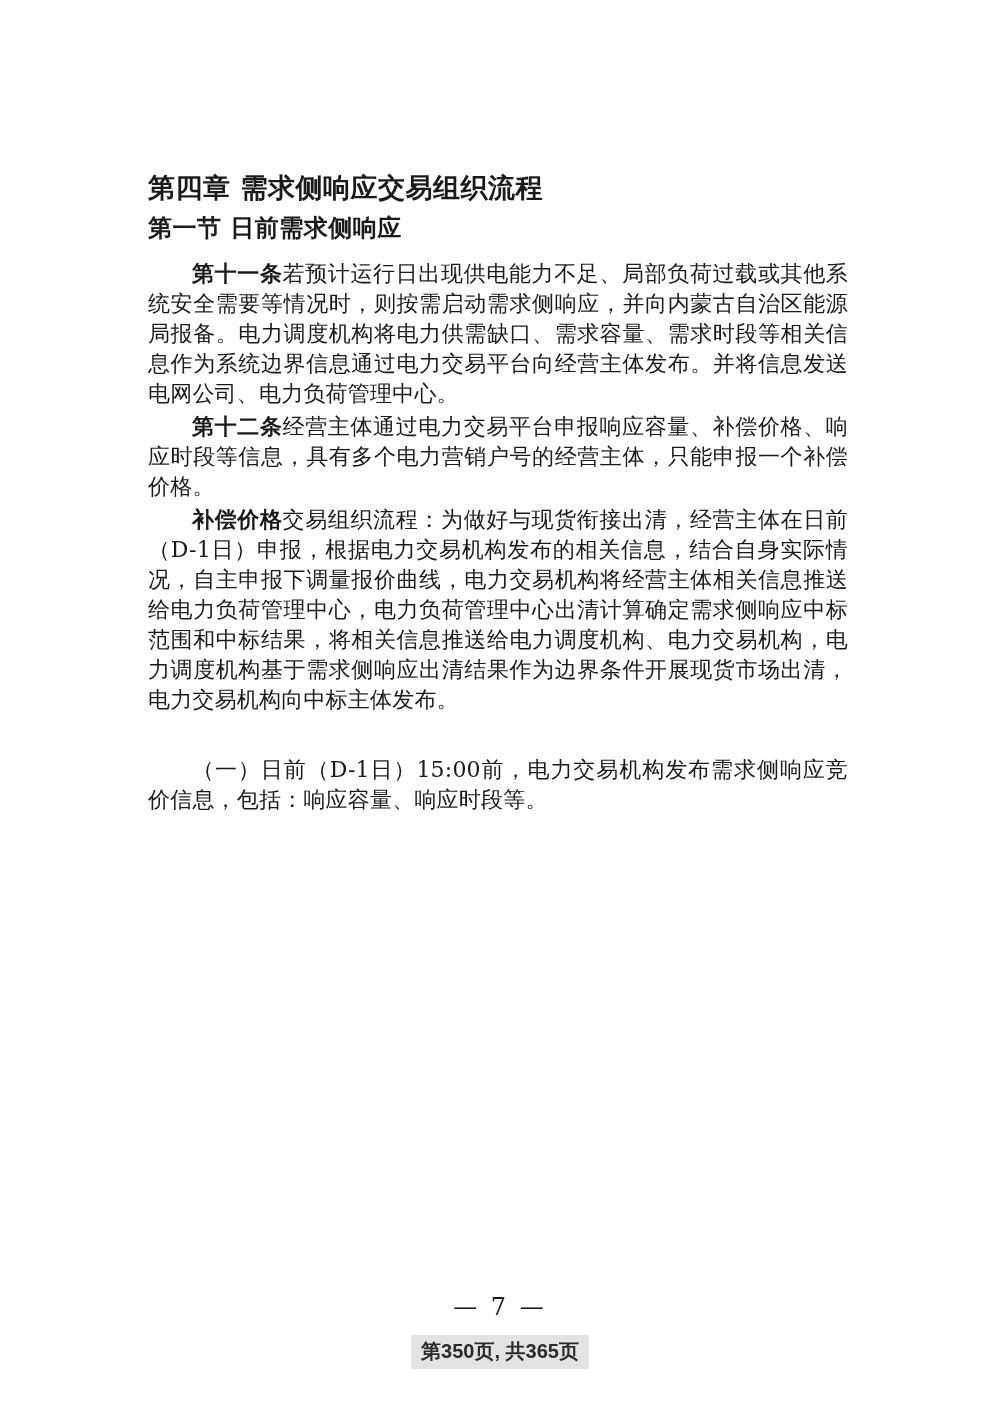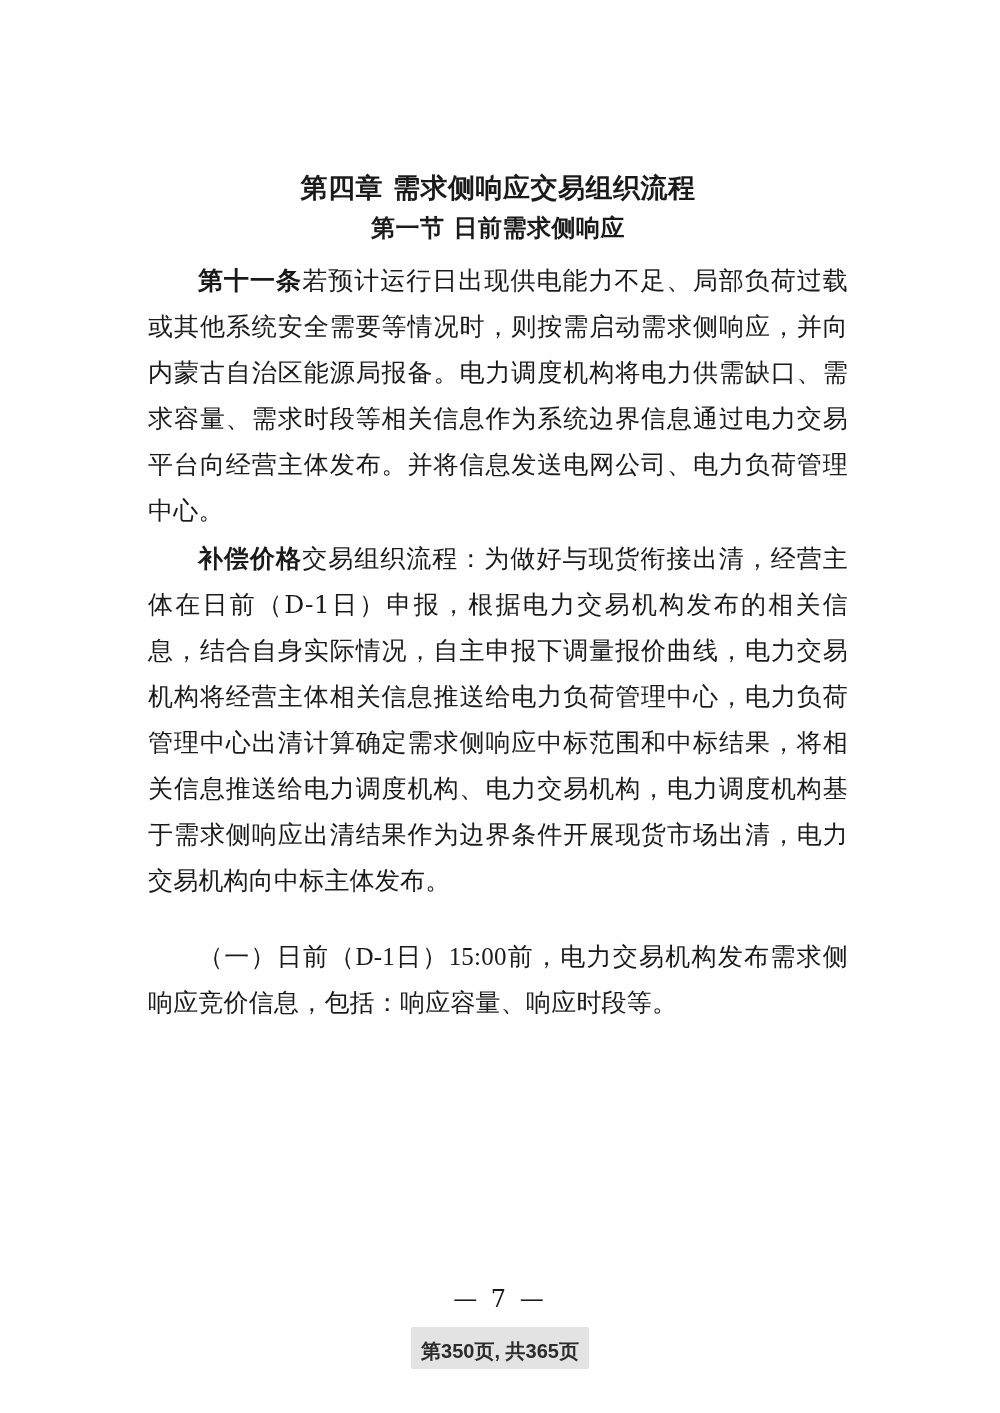--- a/index.html
+++ b/index.html
@@ -19,47 +19,46 @@
     left: 0;
     top: 0;
     width: 1000px;
     height: 1413px;
     box-sizing: border-box;
     padding: 150px 152px 0 148px;
     background: #fefefe;
   }
   .chapter-title,
   .section-title {
-    text-align: center;
+    text-align: left;
     font-weight: bold;
     letter-spacing: 0.5px;
   }
   .chapter-title {
     font-size: 27px;
     margin: 20px 0 6px 0;
   }
   .section-title {
     font-size: 24px;
     margin: 0 0 14px 0;
   }
   .para {
-    font-size: 25px;
-    line-height: 46px;
+    font-size: 22px;
+    line-height: 30px;
     text-align: justify;
     text-justify: inter-ideograph;
     margin: 0 0 2px 0;
     text-indent: 2em;
     letter-spacing: 0.2px;
   }
   .para .lead {
     font-weight: bold;
   }
   .para.spaced {
-    margin-top: 30px;
-    font-family: Liberation Serif, serif;
+    margin-top: 40px;
   }
   .footer {
     position: absolute;
     left: 0;
     right: 0;
     bottom: 44px;
     text-align: center;
   }
   .page-number {
     font-size: 24px;
@@ -67,34 +66,35 @@
     color: #1a1a1a;
     margin-bottom: 14px;
   }
   .stamp {
     display: inline-block;
     font-family: "Liberation Sans", sans-serif;
     font-size: 20px;
     font-weight: bold;
     color: #2b2b2b;
     background: #e3e3e3;
-    padding: 11px 10px 4px 10px;
+    padding: 3px 10px 4px 10px;
     border-radius: 2px;
   }
 </style>
 </head>
 <body>
 
 <div class="page">
 
   <h1 class="chapter-title">第四章 需求侧响应交易组织流程</h1>
   <h2 class="section-title">第一节 日前需求侧响应</h2>
 
   <p class="para"><span class="lead">第十一条</span><span>若预计运行日出现供电能力不足、局部负荷过载或其他系统安全需要等情况时，则按需启动需求侧响应，并向内蒙古自治区能源局报备。电力调度机构将电力供需缺口、需求容量、需求时段等相关信息作为系统边界信息通过电力交易平台向经营主体发布。并将信息发送电网公司、电力负荷管理中心。</span></p>
 
+  <p class="para"><span class="lead">第十二条</span><span>经营主体通过电力交易平台申报响应容量、补偿价格、响应时段等信息，具有多个电力营销户号的经营主体，只能申报一个补偿价格。</span></p>
 
   <p class="para"><span class="lead">补偿价格</span><span>交易组织流程：为做好与现货衔接出清，经营主体在日前（D-1日）申报，根据电力交易机构发布的相关信息，结合自身实际情况，自主申报下调量报价曲线，电力交易机构将经营主体相关信息推送给电力负荷管理中心，电力负荷管理中心出清计算确定需求侧响应中标范围和中标结果，将相关信息推送给电力调度机构、电力交易机构，电力调度机构基于需求侧响应出清结果作为边界条件开展现货市场出清，电力交易机构向中标主体发布。</span></p>
 
   <p class="para spaced"><span>（一）日前（D-1日）15:00前，电力交易机构发布需求侧响应竞价信息，包括：响应容量、响应时段等。</span></p>
 
   <div class="footer">
     <div class="page-number">— 7 —</div>
     <div class="stamp">第350页, 共365页</div>
   </div>
 

